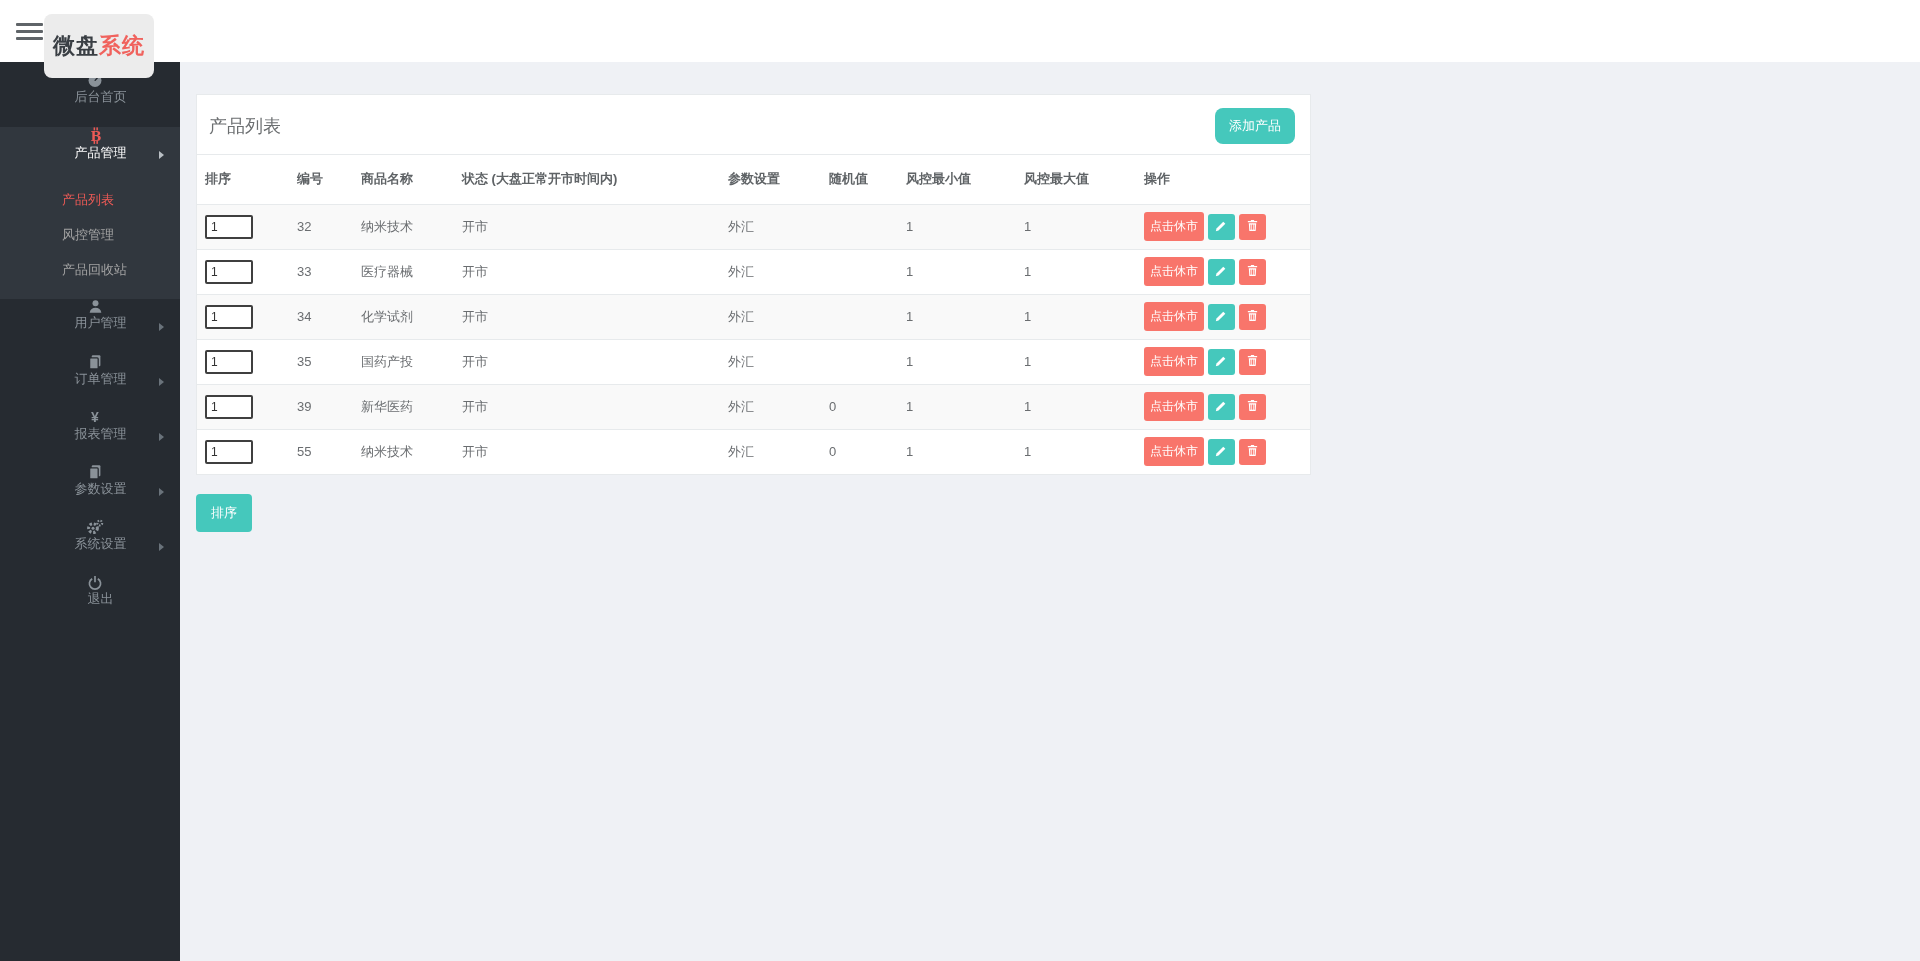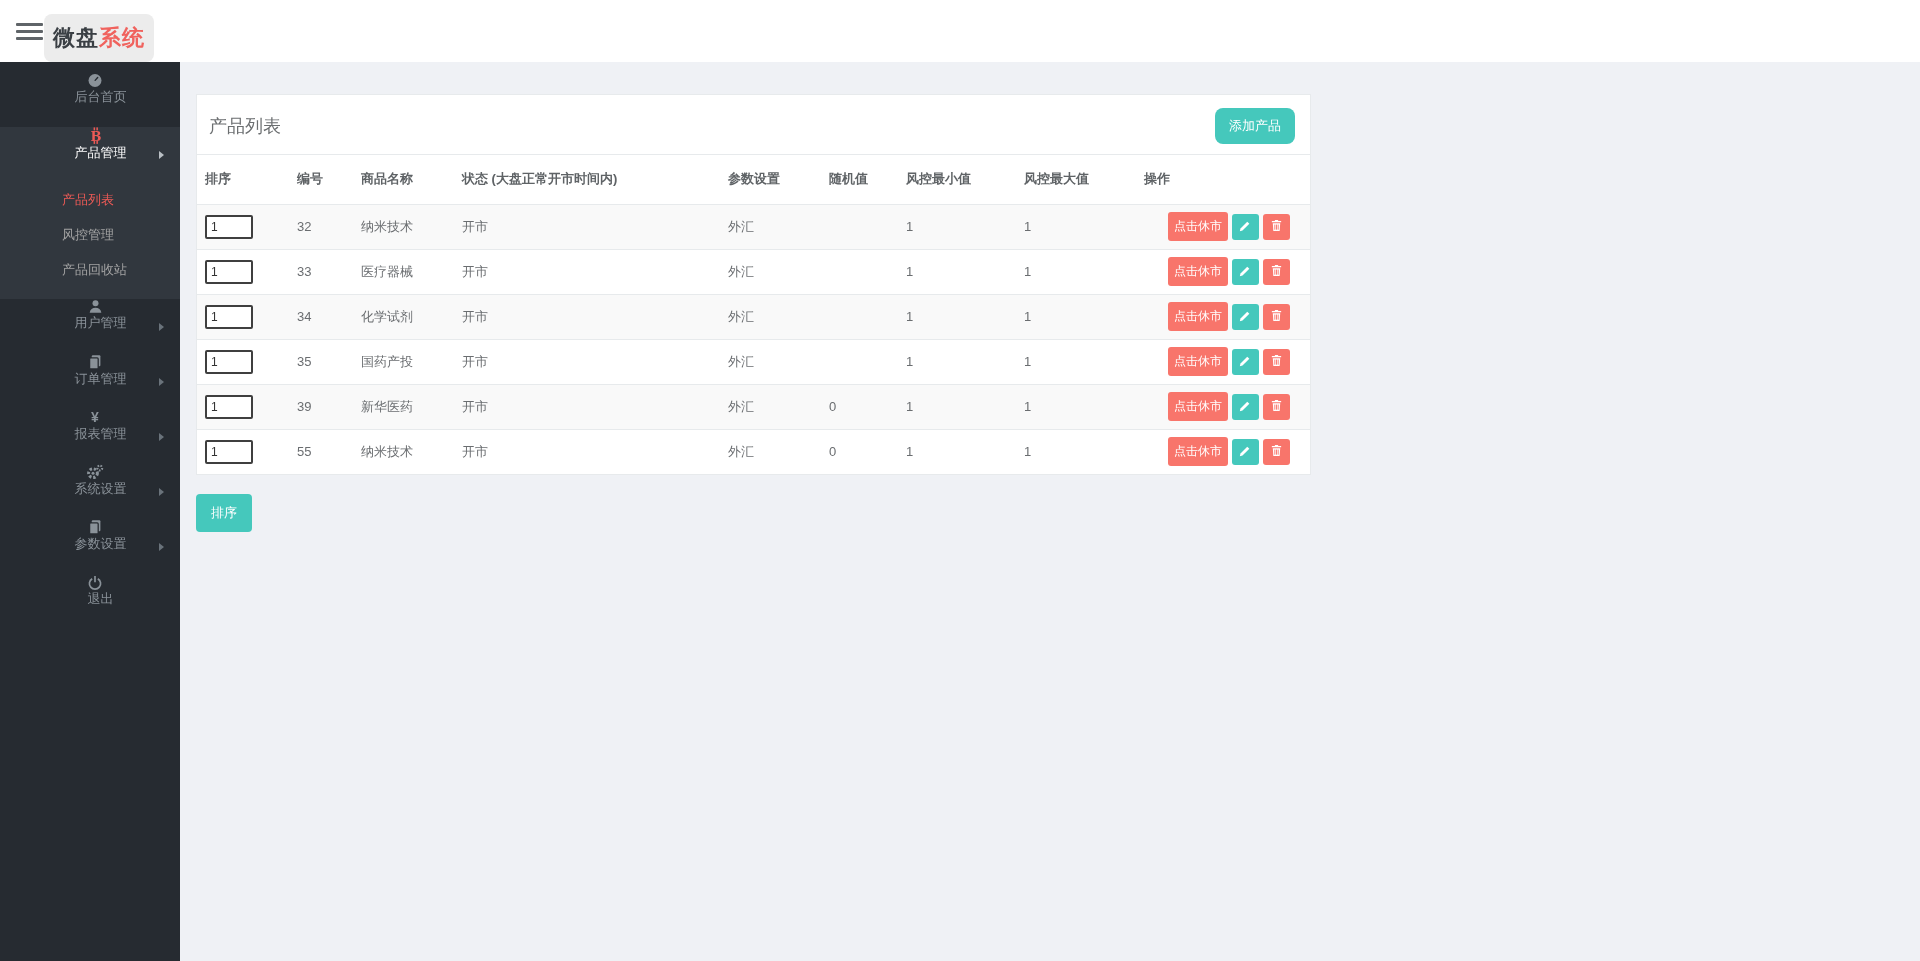--- a/index.html
+++ b/index.html
@@ -7,21 +7,21 @@
   body {
     font-family:"Liberation Sans","DejaVu Sans",sans-serif;
     background:#eff1f5; overflow:hidden; position:relative;
     color:#6a6d70;
   }
   
   .topbar { position:absolute; top:0; left:0; right:0; height:62px; background:#ffffff; z-index:5; }
   .hamburger { position:absolute; left:16px; top:23px; width:27px; height:17px; cursor:pointer; }
   .hamburger span { display:block; height:3px; background:#5f6468; margin-bottom:4px; border-radius:1px; }
   .logo { position:absolute; left:44px; top:14px; font-size:22px; font-weight:bold;
-          background:#ececec; border-radius:8px; padding:9px 9px; letter-spacing:1px; cursor:pointer; }
+          background:#ececec; border-radius:8px; padding:17px 9px; letter-spacing:1px; cursor:pointer; }
   .logo .lp { color:#3a3f44; }
   .logo .la { color:#f0625d; }
   
   .sidebar { position:absolute; top:62px; left:0; bottom:0; width:180px; background:#262b31; z-index:4; }
   .sidenav { padding-top:10px; }
   .side-item { position:relative; height:55px; display:flex; align-items:center;
                padding-left:21px; color:#8a9299; font-size:13px; cursor:pointer;flex-direction:column; }
   .side-item .icn { width:22px; margin-right:11px; display:inline-flex; justify-content:center; align-items:center; }
   .side-item.lit { color:#ffffff; }
   .icon-red { color:#ed5a56 !important; }
@@ -42,21 +42,21 @@
   thead th { text-align:left; font-weight:bold; color:#5f6366; height:49px; padding:0 8px;
              border-bottom:1px solid #e7eaec; white-space:nowrap; }
   tbody td { height:45px; padding:0 8px; white-space:nowrap; }
   tbody tr:nth-child(odd) { background:#f9f9f9; }
   tbody tr + tr td { border-top:1px solid #e7eaec; }
   .sort-input { width:48px; height:24px; border:2px solid #3f3f3f; border-radius:2px;
                 padding:0 4px; font-size:12px; color:#333; background:#fff;
                 font-family:"Liberation Sans","DejaVu Sans",sans-serif; }
   .actions { display:flex; align-items:center; gap:4px; }
   .btn-close { background:#f8756b; color:#fff; border:none; border-radius:3px;
-               font-size:12px; padding:6px 6px; cursor:pointer; white-space:nowrap;margin-left:24px; }
+               font-size:12px; padding:6px 6px; cursor:pointer; white-space:nowrap; }
   .btn-icon { width:27px; height:26px; border:none; border-radius:3px; cursor:pointer;
               display:inline-flex; align-items:center; justify-content:center; }
   .btn-edit { background:#45c8bc; }
   .btn-del  { background:#f8756b; }
   .sort-btn { position:absolute; left:196px; top:494px; background:#45c8bc; color:#fff; border:none;
               border-radius:4px; font-size:13px; padding:10px 15px; cursor:pointer; }
 </style>
 </head>
 <body>
 
@@ -126,38 +126,38 @@
     </div>
 
     <div class="side-item">
       <span class="icn yen-glyph">¥</span>
       <span>报表管理</span>
       <span class="caret"></span>
     </div>
 
     <div class="side-item">
       <span class="icn">
+        <svg width="16" height="16" viewBox="0 0 16 16">
+            <rect x="4.8" y="1.2" width="8.6" height="11" rx="1" fill="currentColor"></rect>
+            <rect x="2.6" y="3.9" width="8.6" height="11" rx="1" fill="currentColor" stroke="#262b31" stroke-width="1.3"></rect>
+          </svg>
+      </span>
+      <span>参数设置</span>
+      <span class="caret"></span>
+    </div>
+
+    <div class="side-item">
+      <span class="icn">
         <svg width="18" height="16" viewBox="0 0 18 16">
             <circle cx="7" cy="9.2" r="4.4" fill="none" stroke="currentColor" stroke-width="3" stroke-dasharray="2.4 1.8"></circle>
             <circle cx="7" cy="9.2" r="1.5" fill="currentColor"></circle>
             <circle cx="13.8" cy="4" r="2.4" fill="none" stroke="currentColor" stroke-width="2.1" stroke-dasharray="1.5 1.2"></circle>
           </svg>
       </span>
       <span>系统设置</span>
-      <span class="caret"></span>
-    </div>
-
-    <div class="side-item">
-      <span class="icn">
-        <svg width="16" height="16" viewBox="0 0 16 16">
-            <rect x="4.8" y="1.2" width="8.6" height="11" rx="1" fill="currentColor"></rect>
-            <rect x="2.6" y="3.9" width="8.6" height="11" rx="1" fill="currentColor" stroke="#262b31" stroke-width="1.3"></rect>
-          </svg>
-      </span>
-      <span>参数设置</span>
       <span class="caret"></span>
     </div>
 
     <div class="side-item">
       <span class="icn">
         <svg width="16" height="16" viewBox="0 0 16 16">
             <path d="M5.2 4.7 A5.6 5.6 0 1 0 10.8 4.7" fill="none" stroke="currentColor" stroke-width="1.7"></path>
             <line x1="8" y1="2" x2="8" y2="8.3" stroke="currentColor" stroke-width="1.7"></line>
           </svg>
       </span>

